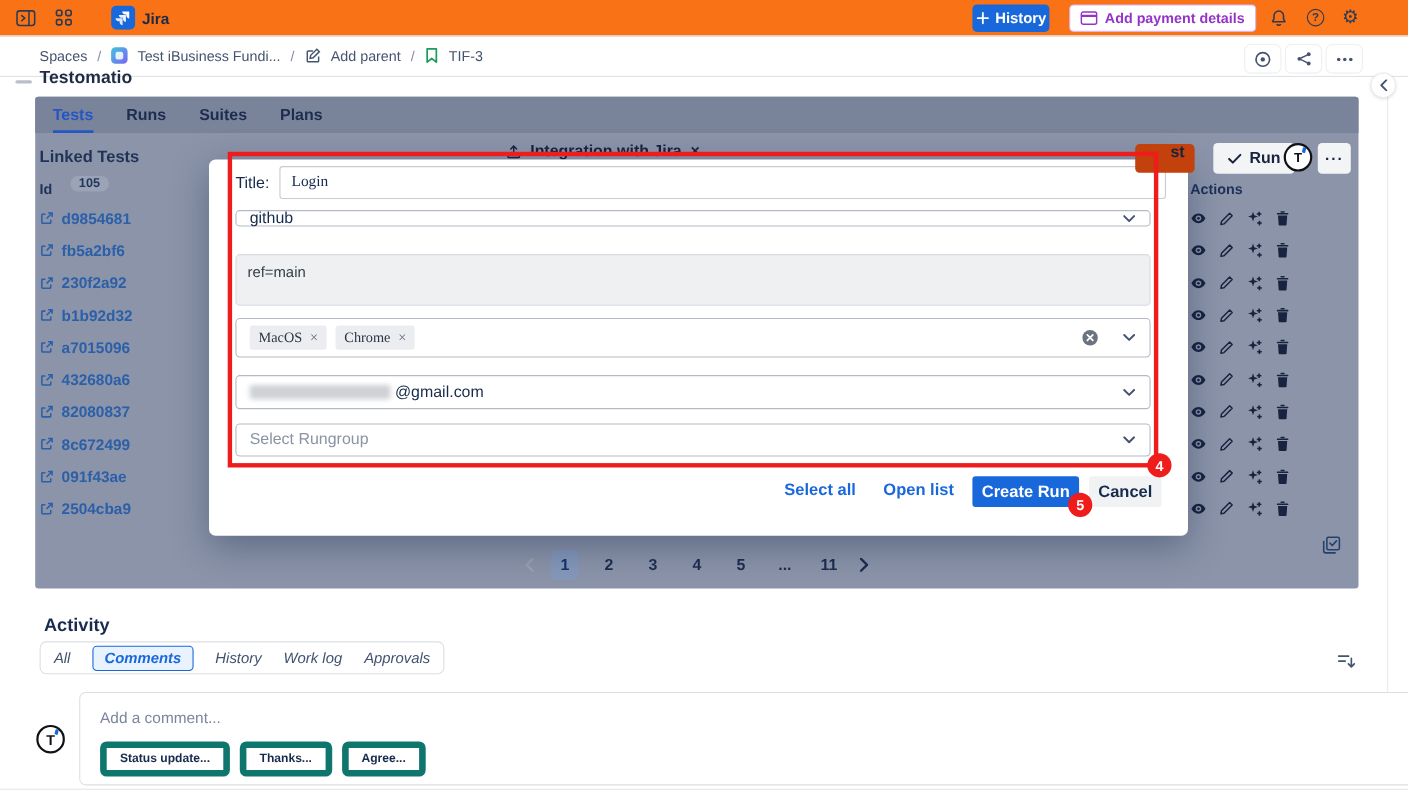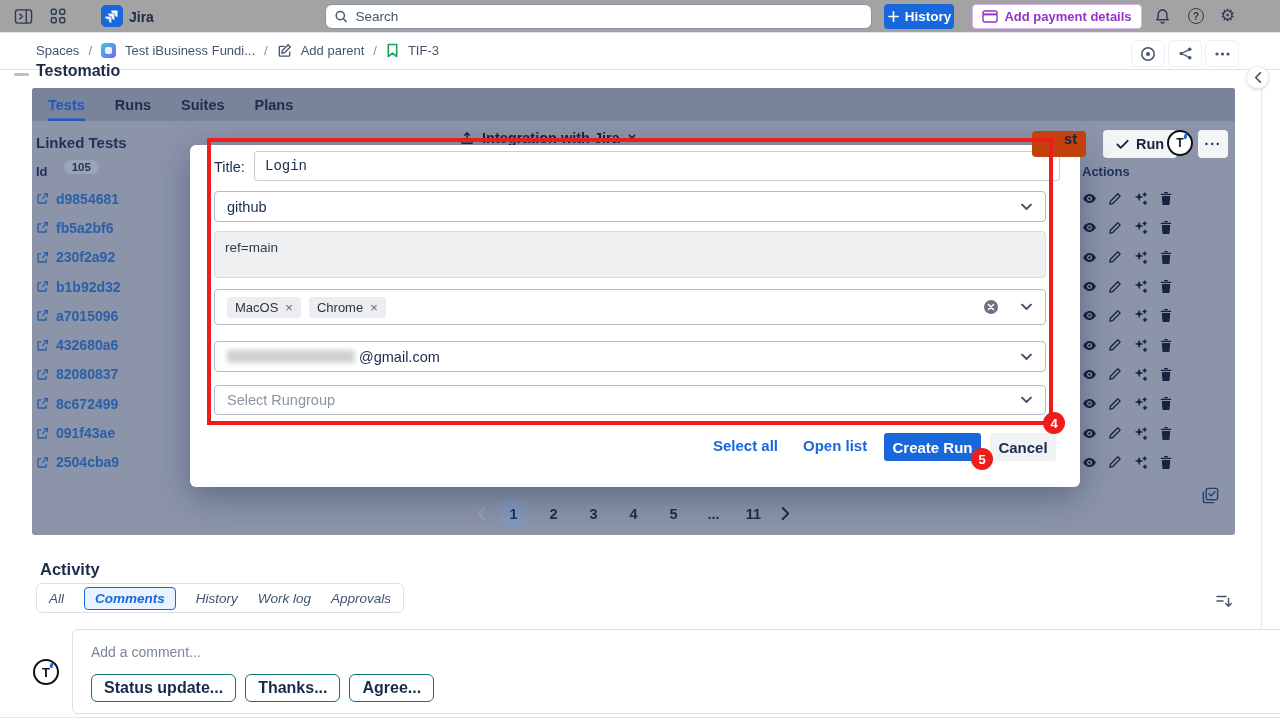--- a/index.html
+++ b/index.html
@@ -1,21 +1,21 @@
 <!DOCTYPE html>
 <html><head>
 <meta charset="utf-8">
 <style>
   *{margin:0;padding:0;box-sizing:border-box;}
   html,body{width:1280px;height:720px;}
   body{position:relative;overflow:hidden;background:#fff;font-family:"Liberation Sans",sans-serif;color:#172b4d;}
   .abs{position:absolute;}
 
   
-  .topbar{left:0;top:0;width:1280px;height:33px;background:#a3a3a3;border-bottom:1px solid #e1e4e8;z-index:30;padding-left:44px;}
+  .topbar{left:0;top:0;width:1280px;height:33px;background:#f97316;border-bottom:1px solid #e1e4e8;z-index:30;padding-left:44px;}
   .icbtn{display:flex;align-items:center;justify-content:center;cursor:pointer;}
   .appname{font-size:14px;font-weight:bold;color:#1e2b44;}
   .search{left:325px;top:4px;width:547px;height:25px;border:1px solid #8a93a3;border-radius:7px;display:flex;align-items:center;padding:0 8px;gap:7px;background:#fff;}
   .search input{border:none;outline:none;font-size:13.5px;width:100%;font-family:"Liberation Sans",sans-serif;color:#172b4d;background:transparent;}
   .search input::placeholder{color:#44546f;}
   .createbtn{left:884px;top:4px;width:70px;height:25px;background:#1868db;border-radius:4px;color:#fff;font-size:13.5px;font-weight:bold;display:flex;align-items:center;justify-content:center;gap:5px;cursor:pointer;}
   .paybtn{left:972px;top:4px;width:170px;height:25px;background:#fff;border:1px solid #d9b3f5;border-radius:4px;color:#9333c9;font-size:13px;font-weight:bold;display:flex;align-items:center;justify-content:center;gap:6px;cursor:pointer;}
   .helpcirc{width:16px;height:16px;border:1.6px solid #2c3a52;border-radius:50%;font-size:10.5px;font-weight:bold;color:#2c3a52;display:flex;align-items:center;justify-content:center;}
   .gear{font-size:17px;color:#2c3a52;line-height:1;}
   .tlogo{background:#fff;border:2.4px solid #0f1115;border-radius:50%;display:flex;align-items:center;justify-content:center;font-weight:bold;color:#0f1115;position:relative;}
@@ -61,21 +61,21 @@
   
   .bgrow{z-index:2;display:flex;align-items:center;gap:8px;color:#17233f;}
   .inttag{left:460px;top:130px;font-size:14.5px;font-weight:bold;z-index:4;}
   .fragbtn{left:1032px;top:131px;width:54px;height:26px;background:#c2410c;border-radius:4px;display:flex;align-items:flex-start;justify-content:flex-end;padding-right:9px;gap:5px;font-size:14.5px;font-weight:bold;color:#17233f;z-index:6;cursor:pointer;}
   .runbtn{left:1103px;top:130px;width:74px;height:28px;background:#f2f4f6;border-radius:4px;display:flex;align-items:center;justify-content:center;gap:7px;font-size:14.5px;font-weight:bold;color:#17233f;z-index:2;cursor:pointer;}
   .morebtn{left:1198px;top:130px;width:30px;height:28px;background:#f2f4f6;border-radius:4px;display:flex;align-items:center;justify-content:center;font-size:14px;font-weight:bold;color:#17233f;letter-spacing:1px;z-index:2;cursor:pointer;}
 
   
   .modal{left:190px;top:145px;width:890px;height:342px;background:#fff;border-radius:6px;box-shadow:0 10px 34px rgba(9,30,66,.35);z-index:5;}
   .mlabel{position:absolute;left:24px;top:14px;font-size:14.5px;color:#172b4d;}
-  .minput{position:absolute;left:64px;top:6px;width:806px;height:30px;border:1px solid #c7ccd3;border-radius:3px;font-size:14px;padding:0 10px;font-family:Liberation Mono, monospace;color:#172b4d;outline:none;}
+  .minput{position:absolute;left:64px;top:6px;width:806px;height:30px;border:1px solid #c7ccd3;border-radius:3px;font-size:14px;padding:0 10px;font-family:Liberation Serif, serif;color:#172b4d;outline:none;}
   .msel{position:absolute;left:24px;width:832px;border:1.5px solid #b4bac4;border-radius:4px;background:#fff;display:flex;align-items:center;padding:0 12px;font-size:14.5px;color:#172b4d;cursor:pointer;}
   .msel .chev{position:absolute;right:13px;top:50%;transform:translateY(-50%);display:flex;}
   .mta{position:absolute;left:24px;top:86px;width:832px;height:47px;background:#eef0f2;border:1px solid #d7dade;border-radius:4px;padding:8px 10px;font-size:13.5px;color:#333c49;}
   .chip{background:#ebedf0;border-radius:3px;padding:3px 8px;font-size:13px;color:#2c3442;display:inline-flex;align-items:center;gap:7px;cursor:pointer;}
   .chx{color:#5f6b7a;font-size:13px;cursor:pointer;}
   .clearic{position:absolute;right:46px;top:50%;transform:translateY(-50%);display:flex;cursor:pointer;}
   .blurblk{display:inline-block;width:128px;height:13px;background:#cfd1d4;border-radius:2px;filter:blur(2.5px);margin-right:4px;}
   .ghost{color:#8a94a5;}
   .mlink{position:absolute;top:292px;font-size:15px;font-weight:bold;color:#1868db;cursor:pointer;}
   .mbtn{position:absolute;top:288px;height:28px;border-radius:3px;font-size:15px;font-weight:bold;display:flex;align-items:center;justify-content:center;cursor:pointer;}
@@ -91,21 +91,21 @@
   .acttabs{left:36px;top:583px;height:30px;display:inline-flex;align-items:center;border:1px solid #dcdfe4;border-radius:6px;padding:0 12px;gap:20px;z-index:2;background:#fff;font-style:italic;}
   .atab{font-size:13.5px;color:#42526e;cursor:pointer;}
   .atab.sel{border:1px solid #1868db;background:#e9f2ff;color:#1868db;border-radius:4px;padding:3px 10px;font-weight:bold;}
   .sortic{left:1215px;top:593px;cursor:pointer;z-index:2;}
 
   
   .cavatar{left:33px;top:633px;width:26px;height:26px;font-size:13px;}
   .cbox{left:72px;top:629px;width:1252px;height:85px;border:1px solid #dcdfe4;border-radius:6px;background:#fff;z-index:2;}
   .cph{position:absolute;left:18px;top:14px;font-size:14px;color:#7a869a;}
   .qrow{position:absolute;left:18px;top:44px;display:flex;gap:9px;}
-  .qr{border:1px solid #0f766e;border-radius:6px;padding:4px 12px;font-size:16px;font-weight:bold;color:#172b4d;background:#fff;cursor:pointer;}
+  .qr{border:6px solid #0f766e;border-radius:6px;padding:4px 12px;font-size:11px;font-weight:bold;color:#172b4d;background:#fff;cursor:pointer;}
   .botline{left:0;top:717px;width:1280px;height:1px;background:#e4e6ea;}
   .tavatar{left:1250px;top:4px;width:26px;height:26px;font-size:12px;}
   .ravatar{left:1167px;top:130px;width:26px;height:26px;font-size:12px;z-index:2;}
 </style>
 </head>
 <body>
 
 <div class="abs topbar">
   <div class="abs icbtn" style="left:14px;top:8px;">
     <svg width="19" height="17" viewBox="0 0 20 18" fill="none" stroke="#2c3a52" stroke-width="1.5">
@@ -125,27 +125,20 @@
   <div class="abs icbtn" style="left:101px;top:5px;">
     <svg width="22" height="22" viewBox="0 0 24 24">
         <rect width="24" height="24" rx="5.5" fill="#1868DB"></rect>
         <path d="M17.6 6H11c0 1.6 1.3 2.9 2.9 2.9h1.2v1.1c0 1.6 1.3 2.9 2.9 2.9V6.4c0-.2-.2-.4-.4-.4z" fill="#fff"></path>
         <path d="M14.3 9.3H7.7c0 1.6 1.3 2.9 2.9 2.9h1.2v1.1c0 1.6 1.3 2.9 2.9 2.9V9.7c0-.2-.2-.4-.4-.4z" fill="#fff" opacity=".92"></path>
         <path d="M11 12.6H4.4c0 1.6 1.3 2.9 2.9 2.9h1.2v1.1c0 1.6 1.3 2.9 2.9 2.9v-6.5c0-.2-.2-.4-.4-.4z" fill="#fff" opacity=".85"></path>
       </svg>
   </div>
   <div class="abs appname" style="left:129px;top:9px;">Jira</div>
 
-  <div class="abs search">
-    <svg width="15" height="15" viewBox="0 0 16 16" fill="none" stroke="#44546F" stroke-width="1.6">
-        <circle cx="7" cy="7" r="4.6"></circle>
-        <path d="M10.6 10.6L14 14"></path>
-      </svg>
-    <input type="text" placeholder="Search" style="">
-  </div>
 
   <div class="abs createbtn">
     <svg width="13" height="13" viewBox="0 0 14 14" fill="none" stroke="#fff" stroke-width="1.8" stroke-linecap="round">
         <path d="M7 2v10M2 7h10"></path>
       </svg>
     <span>History</span>
   </div>
   <div class="abs paybtn">
     <svg width="16" height="13" viewBox="0 0 16 13" fill="none" stroke="#9333c9" stroke-width="1.4">
         <rect x="1" y="1" width="14" height="11" rx="1.8"></rect>
@@ -658,33 +651,33 @@
 </div>
 <div class="abs tlogo ravatar">
     <span>T</span>
   </div>
 <div class="abs morebtn">···</div>
 
 <div class="abs modal">
   <span class="mlabel">Title:</span>
   <input class="minput" type="text" value="Login" style="">
 
-  <div class="msel" style="top:46px;height:31px;">
+  <div class="msel" style="top:46px;height:15px;">
     <span>github</span>
     <span class="chev">
         <svg width="11" height="7" viewBox="0 0 11 7" fill="none">
           <path d="M1 1l4.5 4.5L10 1" stroke="#44546F" stroke-width="1.8" stroke-linecap="round" stroke-linejoin="round"></path>
         </svg>
       </span>
   </div>
 
   <div class="mta"><span>ref=main</span></div>
 
   <div class="msel" style="top:144px;height:36px;gap:8px;">
-    <span id="env-chips" style="display:inline-flex;gap:8px;">
+    <span id="env-chips" style="display:inline-flex;gap:8px;font-family:Liberation Serif, serif;">
         <span class="chip">MacOS<span class="chx">×</span></span>
         <span class="chip">Chrome<span class="chx">×</span></span>
       </span>
     <span class="clearic">
         <svg width="16" height="16" viewBox="0 0 16 16">
           <circle cx="8" cy="8" r="7" fill="#6B7280"></circle>
           <path d="M5.5 5.5l5 5M10.5 5.5l-5 5" stroke="#fff" stroke-width="1.6" stroke-linecap="round"></path>
         </svg>
       </span>
     <span class="chev">

